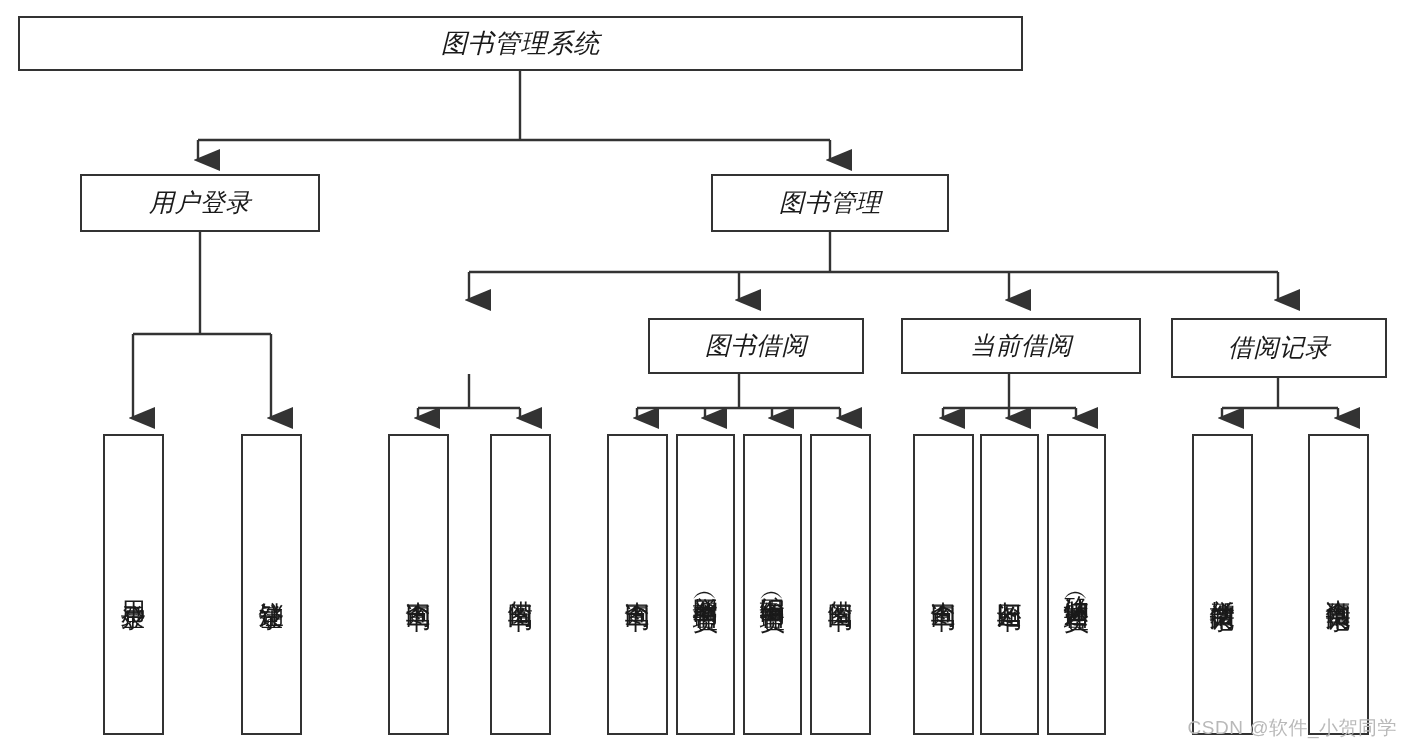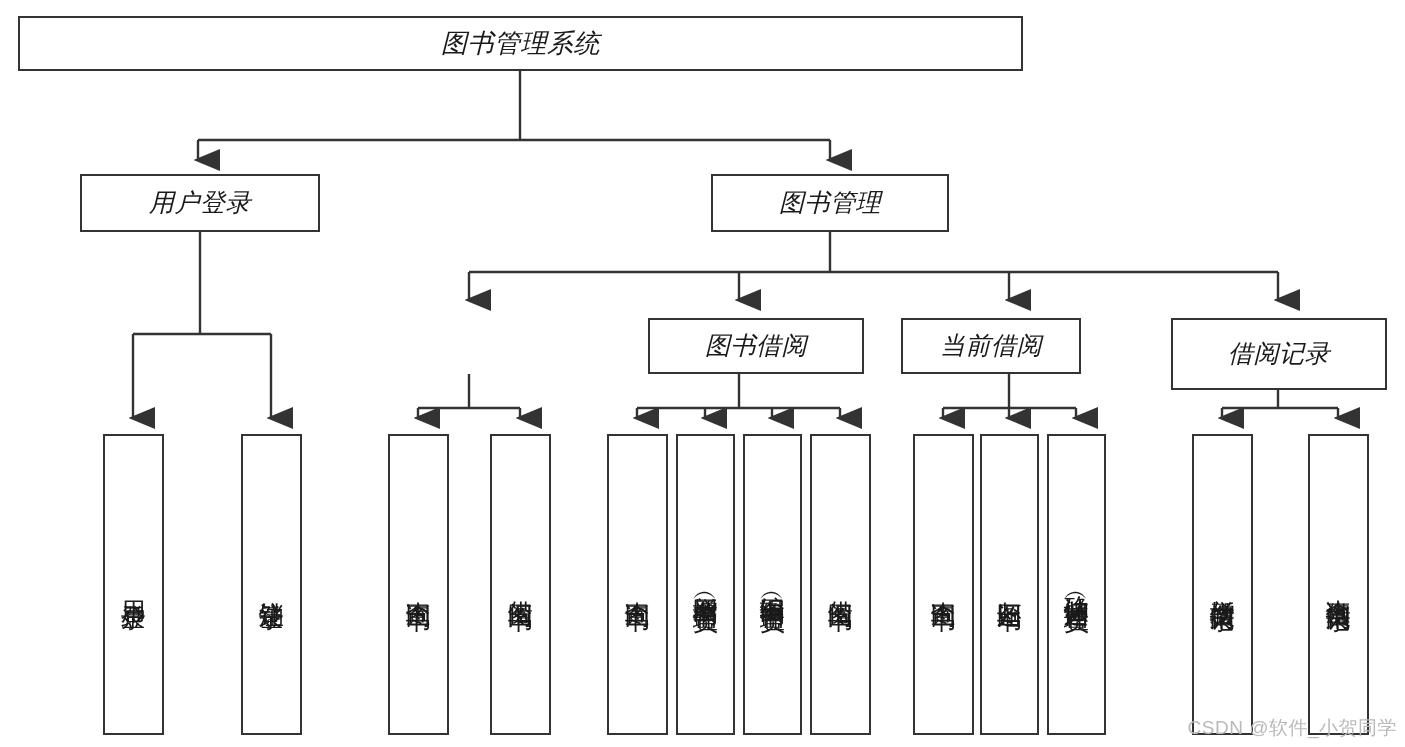--- a/index.html
+++ b/index.html
@@ -134,24 +134,24 @@
   <div class="node horiz" style="left:80px; top:174px; width:240px; height:58px;">
     <span class="label">用户登录</span>
   </div>
   <div class="node horiz" style="left:711px; top:174px; width:238px; height:58px;">
     <span class="label">图书管理</span>
   </div>
 
   <div class="node horiz" style="left:632px; top:318px; width:216px; height:56px;margin-left:16px;">
     <span class="label">图书借阅</span>
   </div>
-  <div class="node horiz" style="left:901px; top:318px; width:180px; height:56px;">
+  <div class="node horiz" style="left:901px; top:318px; width:240px; height:56px;">
     <span class="label">当前借阅</span>
   </div>
-  <div class="node horiz" style="left:1171px; top:318px; width:216px; height:72px;">
+  <div class="node horiz" style="left:1171px; top:318px; width:216px; height:60px;">
     <span class="label">借阅记录</span>
   </div>
 
   <div class="node leaf" style="left:103px; top:434px; width:61px; height:301px;">
     <span class="label">用户登录</span>
   </div>
   <div class="node leaf" style="left:241px; top:434px; width:61px; height:301px;">
     <span class="label">注销登录</span>
   </div>
 

